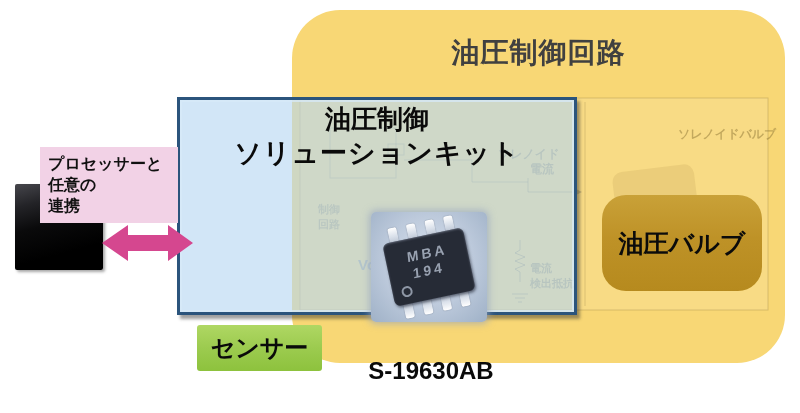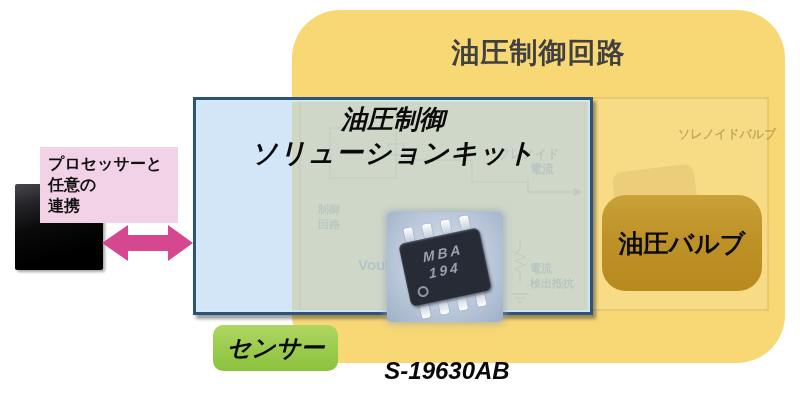--- a/index.html
+++ b/index.html
@@ -13,24 +13,24 @@
     font-size:28px;font-weight:bold;color:#404040;letter-spacing:1px;}
   .faint-svg{position:absolute;left:0;top:0;}
   .faint-svg text{font-weight:bold;}
 
   .valve-label{position:absolute;left:310px;top:185px;width:160px;height:96px;
     border-radius:24px;background:linear-gradient(180deg,#C9A138 0%,#BE9227 45%,#B68A1E 100%);
     display:flex;align-items:center;justify-content:center;
     font-size:25px;font-weight:bold;color:#0b0b0b;}
 
   
-  .blue-panel{position:absolute;left:193px;top:97px;width:400px;height:218px;z-index:2;
+  .blue-panel{position:absolute;left:177px;top:97px;width:400px;height:218px;z-index:2;
     background:rgba(183,214,242,0.62);
     border:3px solid #2B547C;
-    box-shadow:3px 4px 3px rgba(45,45,45,0.45), inset 0 0 0 2px rgba(215,233,248,0.75);font-style:italic;}
+    box-shadow:3px 4px 3px rgba(45,45,45,0.45), inset 0 0 0 2px rgba(215,233,248,0.75);}
   .kit-title{position:absolute;left:0;top:2px;width:100%;text-align:center;
     color:#0a0a0a;font-weight:bold;line-height:34px;}
   .kit-title .l1{font-size:26px;}
   .kit-title .l2{font-size:27px;letter-spacing:1px;}
 
   .chip-photo{position:absolute;left:191px;top:112px;width:116px;height:110px;
     background:radial-gradient(ellipse at 50% 45%, #DAE3EF 0%, #BCC9DB 55%, #9FB1C7 100%);
     border-radius:5px;box-shadow:0 0 7px 2px rgba(150,165,190,0.65);}
   .chip{position:absolute;left:13px;top:9px;width:90px;height:92px;transform:rotate(-12deg);}
   .pin{position:absolute;width:9px;height:16px;border-radius:2px;
@@ -44,21 +44,21 @@
     font-family:"DejaVu Sans Mono","Liberation Mono",monospace;
     font-size:14px;line-height:17px;font-weight:bold;color:#99A2B1;
     letter-spacing:3px;transform:skewX(-6deg);}
   .chip-mark span{display:block;}
   .chip-dot{position:absolute;left:9px;bottom:7px;width:11px;height:11px;border-radius:50%;
     border:2px solid #8E97A6;}
 
   .part-number{position:absolute;left:140px;top:226px;width:222px;text-align:center;
     font-size:24px;font-weight:bold;color:#0a0a0a;margin-top:31px;}
 
-  .sensor-label{position:absolute;left:17px;top:225px;width:125px;height:46px;border-radius:10px;
+  .sensor-label{position:absolute;left:17px;top:225px;width:125px;height:46px;border-radius:3px;
     background:linear-gradient(180deg,#AFD763 0%,#9CCB4F 50%,#8DC23D 100%);
     display:flex;align-items:center;justify-content:center;
     font-size:24px;font-weight:bold;color:#0a0a0a;}
 
   
   .pink-note{position:absolute;left:40px;top:147px;width:138px;height:76px;z-index:4;
     background:#F2D2E6;padding:6px 0 0 8px;
     font-size:16px;font-weight:600;line-height:21px;color:#111111;}
   .black-box{position:absolute;left:15px;top:184px;width:88px;height:86px;z-index:3;
     background:linear-gradient(165deg,#46464c 0%,#232327 22%,#0a0a0b 45%,#000000 75%);

